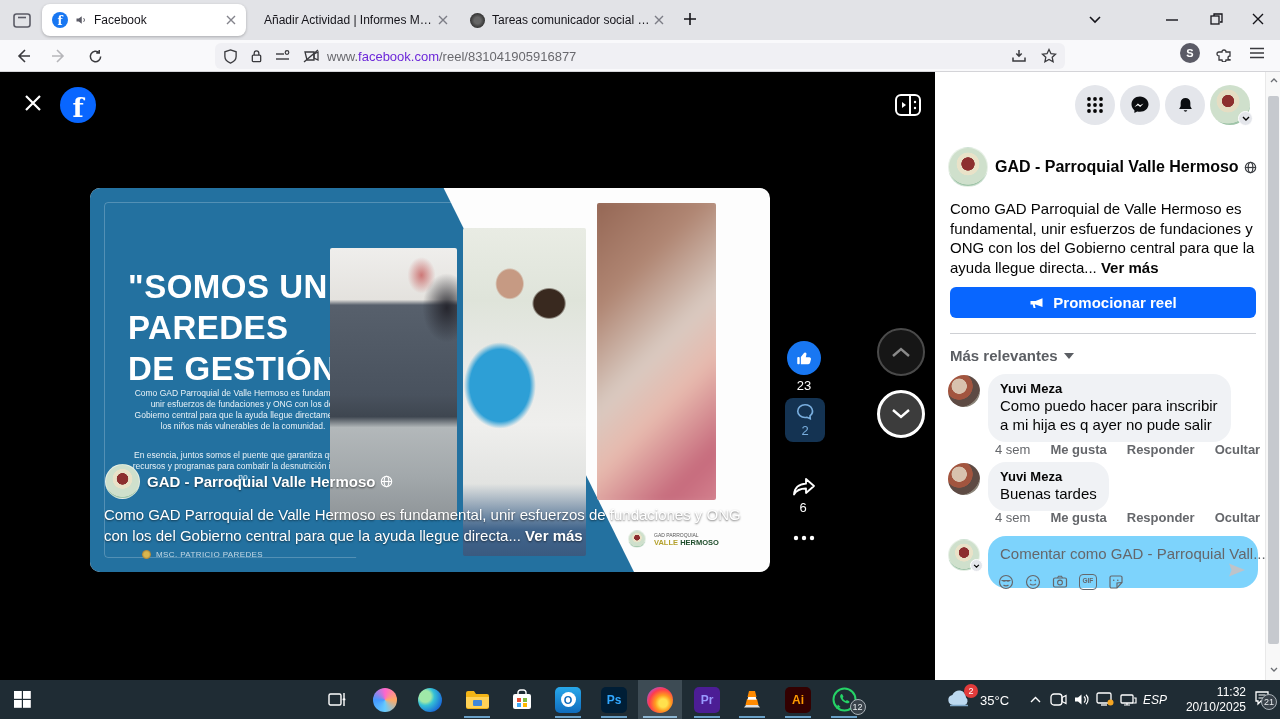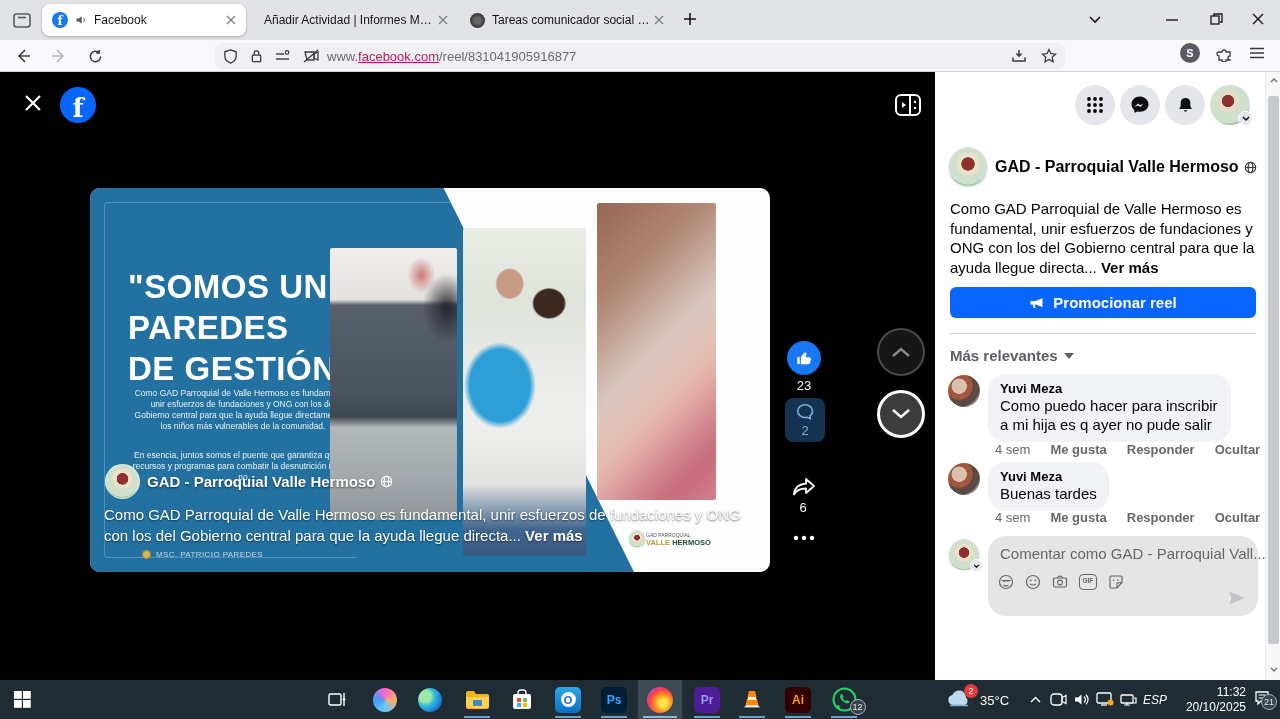--- a/index.html
+++ b/index.html
@@ -14,21 +14,21 @@
   .tab.active { background:#fff; border-radius:8px; box-shadow:0 1px 3px rgba(0,0,0,.25); }
   .tab-label { white-space:nowrap; overflow:hidden; text-overflow:ellipsis; }
   .tab-close { margin-left:auto; opacity:.75; cursor:default; }
   .fxview { top:8px; left:10px; width:24px; height:24px; }
   .winctl { top:0; width:44px; height:38px; display:flex; align-items:center; justify-content:center; }
   #toolbar { top:40px; left:0; width:1280px; height:32px; background:#f9f9fb; border-bottom:1px solid #d4d4d8; }
   .navbtn { top:3px; width:26px; height:26px; display:flex; align-items:center; justify-content:center; }
   #urlbar { top:3px; left:215px; width:850px; height:26px; background:#f0f0f4; border-radius:6px;
             display:flex; align-items:center; padding:0 8px; }
   #urltext { font-size:13px; margin-left:8px; color:#69696e; white-space:nowrap; }
-  #urltext .domain { color:#be185d;text-decoration:underline; }
+  #urltext .domain { color:#6d28d9; }
   .urlbar-right { margin-left:auto; display:flex; align-items:center; gap:14px; }
   .tb-right { top:3px; display:flex; align-items:center; gap:16px; }
   .ext-s { width:20px; height:20px; border-radius:50%; background:#5b5b66; color:#fff; font-size:11px;
            font-weight:bold; display:flex; align-items:center; justify-content:center; }
 
   
   #stage { top:72px; left:0; width:935px; height:608px; background:#000; }
   #fb-logo { top:15px; left:60px; width:36px; height:36px; border-radius:50%; background:#0866ff;
              color:#fff; font-weight:bold; font-size:26px; display:flex; align-items:flex-end; justify-content:center;
              font-family:"DejaVu Serif", serif; overflow:hidden; }
@@ -93,21 +93,21 @@
              font-family:"Liberation Sans", sans-serif; }
   #divider { top:261px; left:15px; width:306px; height:1px; background:#ced0d4; }
   #sort { top:275px; left:15px; font-size:15px; font-weight:bold; color:#5b5e63; display:flex; align-items:center; gap:6px; }
   .cavatar { width:32px; height:32px; border-radius:50%;
     background:radial-gradient(circle at 35% 35%, #d8c2ae 0 25%, #a2553f 27% 45%, #5d4a43 47% 70%, #8a8378 72% 100%); }
   .bubble { background:#f0f2f5; border-radius:18px; padding:7px 12px 8px; display:inline-block; max-width:243px; }
   .cname { font-size:13px; font-weight:bold; color:#050505; }
   .ctext { font-size:15px; line-height:19px; color:#050505; }
   .cmeta { font-size:13px; color:#65676b; display:flex; gap:20px; }
   .cmeta .lnk { font-weight:bold; }
-  #composer-box { top:464px; left:53px; width:270px; height:80px; background:#e5e5e5; border-radius:18px; padding:9px 12px; }
+  #composer-box { top:464px; left:53px; width:270px; height:52px; background:#7dd3fc; border-radius:18px; padding:9px 12px; }
   #composer-ph { font-size:15px; color:#65676b; white-space:nowrap; }
   .cicons { position:absolute; top:38px; left:10px; display:flex; gap:11px; color:#65676b; }
   #scrollbar { top:0; left:330px; width:15px; height:608px; background:#f8f8f8; border-left:1px solid #e9e9e9; }
   #sthumb { top:24px; left:2px; width:11px; height:548px; background:#c6c9ce; border-radius:2px; }
 
   
   #taskbar { top:680px; left:0; width:1280px; height:39px; background:#1f2c34; }
   #tb-search { top:0; left:38px; width:220px; height:39px; background:#fff; border:1px solid #8b8b8b;
                display:flex; align-items:center; }
   #tb-search .ph { font-size:13px; color:#3f3f3f; margin-left:8px; }
@@ -322,21 +322,21 @@
           <path d="M1.6 7h10.8" stroke="#fff" stroke-width="1.2"></path>
         </svg>
     </div>
     <div class="ovl-cap abs" style="top:316px;left:14px;width:652px;"><span>Como GAD Parroquial de Valle Hermoso es fundamental, unir esfuerzos de fundaciones y ONG con los del Gobierno central para que la ayuda llegue directa... </span><b>Ver más</b></div>
 
     <div class="speaker-line abs" style="top:362px;left:52px;">
       <span style="width:9px;height:9px;border-radius:50%;background:radial-gradient(circle,#d8b64e 40%,#7a4e22 100%);"></span>
       <span>MSC. PATRICIO PAREDES</span>
     </div>
 
-    <div class="abs" style="top:342px;left:538px;display:flex;align-items:center;gap:0;">
+    <div class="abs" style="top:342px;left:538px;display:flex;align-items:center;gap:8px;">
       <span class="crest" style="width:18px;height:18px;display:inline-block;"></span>
       <span>
         <div class="vlogo-text"><span>GAD</span> <span>PARROQUIAL</span></div>
         <div class="vlogo-main"><span class="y">VALLE </span><span>HERMOSO</span></div>
       </span>
     </div>
 
   </div>
 
   <div id="like-btn" class="abs">

